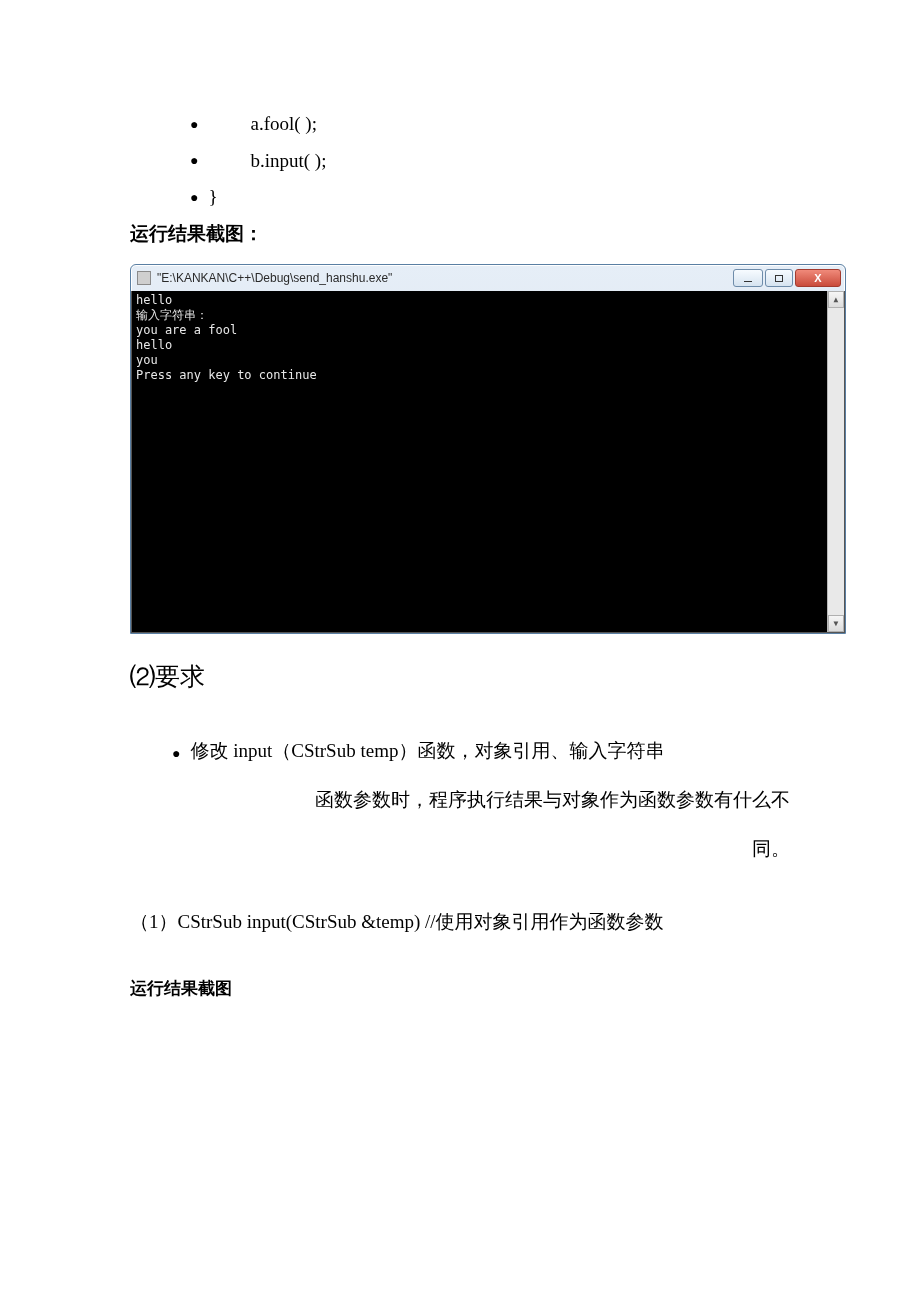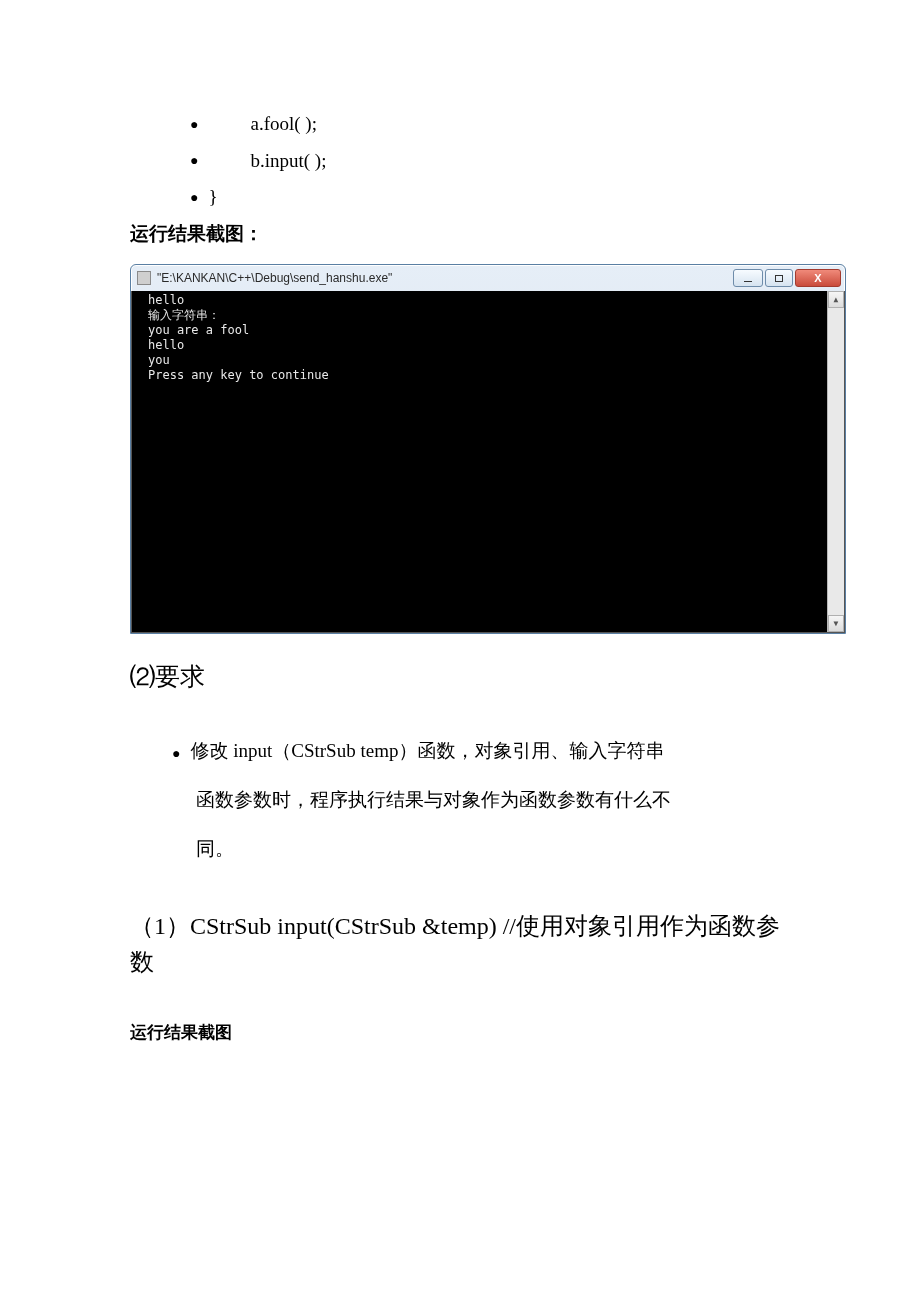--- a/index.html
+++ b/index.html
@@ -62,21 +62,21 @@
   }
   .min-glyph { width: 8px; height: 1px; background: #333; margin-top: 6px; }
   .max-glyph { width: 8px; height: 7px; border: 1px solid #333; }
 
   .console-body {
     background: #000;
     color: #e8e8e8;
     font-family: "NSimSun", "Consolas", monospace;
     font-size: 12px;
     line-height: 15px;
-    padding: 2px 0 2px 16px;
+    padding: 2px 0 2px 4px;
     height: 342px;
     border: 1px solid #555;
     border-top: none;
     position: relative;
     white-space: pre;
     overflow: hidden;
   }
   .console-scroll {
     position: absolute;
     right: 0; top: 0; bottom: 0;
@@ -92,23 +92,23 @@
     display: flex; align-items: center; justify-content: center;
     font-size: 8px; color: #555;
   }
 
   .section-label { font-family: "SimSun", serif; font-size: 25px; margin: 4px 0 30px 0; }
 
   .req-block { padding-left: 42px; line-height: 2.6; font-size: 19px; }
   .req-row1 { display: flex; }
   .req-bullet { font-size: 14px; margin-right: 10px; margin-top: 10px; }
   .req-text { font-family: "SimSun", "Times New Roman", serif; }
-  .req-cont { padding-left: 24px; }
+  .req-cont { padding-left: 24px; text-align: right; }
 
-  .para1 { margin: 34px 0 40px 0; font-family: "SimSun", "Times New Roman", serif; font-size: 24px; }
+  .para1 { margin: 34px 0 40px 0; font-family: "SimSun", "Times New Roman", serif; font-size: 19px; }
 
   .heading2 { font-weight: bold; font-family: "SimSun", serif; font-size: 17px; }
 
   .mono-inline { font-family: "Times New Roman", serif; }
 </style>
 </head>
 <body>
 
 <div class="bullet-list">
   <div class="bullet-row">

